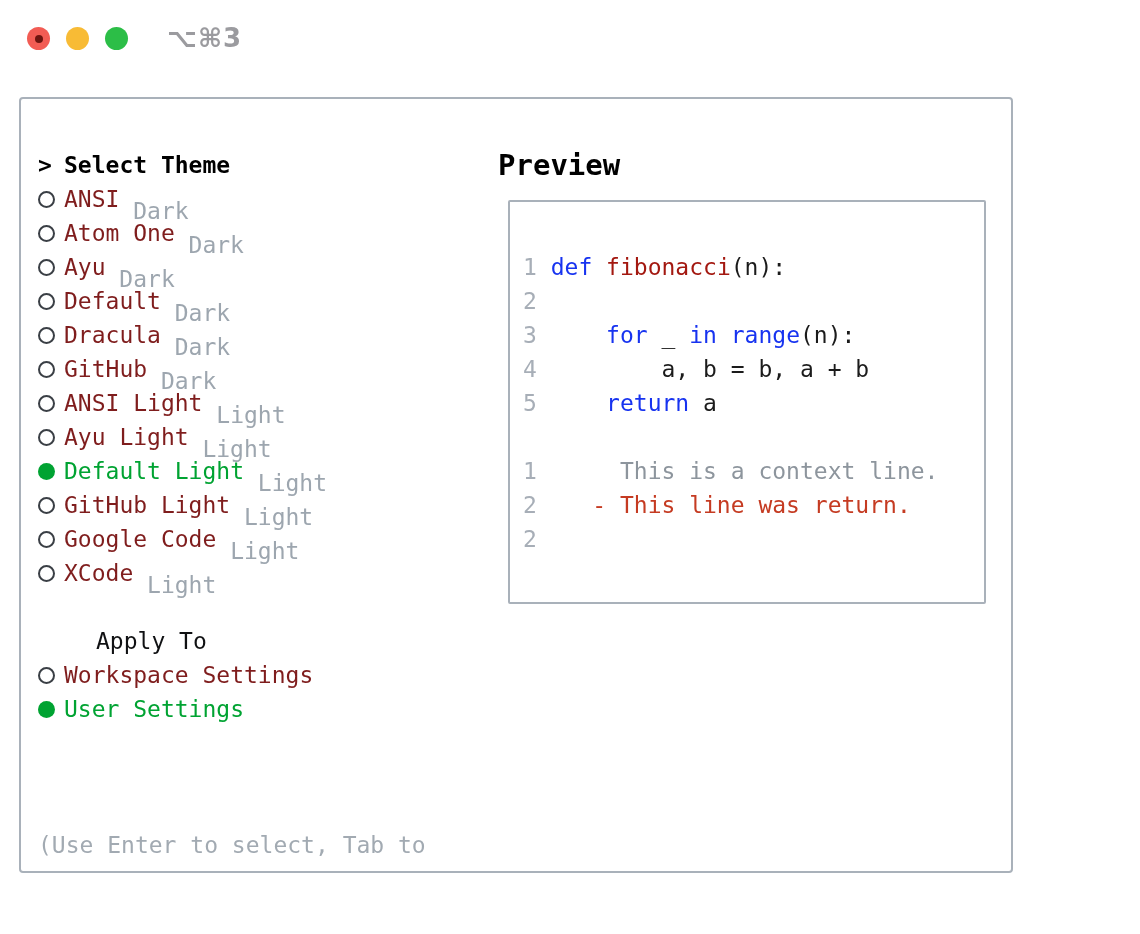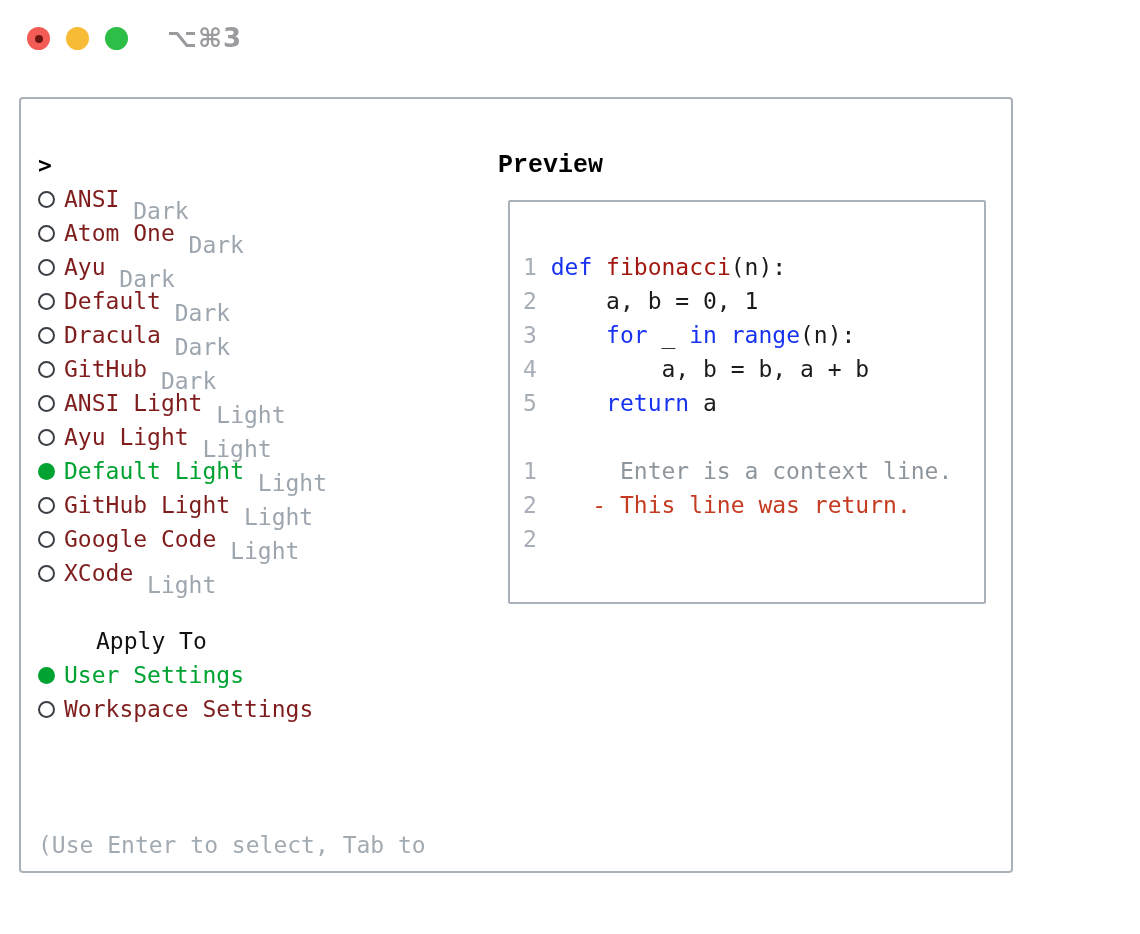--- a/index.html
+++ b/index.html
@@ -56,21 +56,21 @@
   .apply-label { color: #101113; margin-left: 32px; }
   .item-name { color: #7f1d1d; }
   .item-name.selected { color: #00a332; }
   .item-variant { color: #9da6af; margin-left: 0.6em; margin-top: 24px; }
   .spacer { height: 34px; }
   .hint { font-size: 23px; line-height: 34px; color: #a2aab2; white-space: pre; }
   
   .preview-title {
     position: absolute; left: 477px; top: 49px; height: 34px;
     display: flex; align-items: center;
-    font-size: 25px; font-weight: 700; color: #000000; font-family: Liberation Mono, monospace;
+    font-size: 29px; font-weight: 700; color: #000000;
   }
   .preview-box {
     position: absolute; left: 487px; top: 101px;
     width: 478px; height: 404px;
     border: 2px solid #a9b1ba; border-radius: 2px;
     box-sizing: border-box; background: #ffffff;
     padding: 48px 0 0 13px; overflow: hidden;
   }
   .code-line {
     height: 34px; display: flex; align-items: center;
@@ -90,20 +90,21 @@
     <span class="light yellow"></span>
     <span class="light green"></span>
     <span class="win-title">⌥⌘3</span>
   </div>
 
   <div class="panel">
 
     <div class="left-col">
       <div class="row">
         <span class="marker prompt-char">&gt;</span>
+        <span class="header-label">Select Theme</span>
       </div>
 
       <div id="theme-list">
           <div class="row"><span class="marker"><span class="ring"></span></span><span class="item-name">ANSI</span><span class="item-variant">Dark</span></div>
           <div class="row"><span class="marker"><span class="ring"></span></span><span class="item-name">Atom One</span><span class="item-variant">Dark</span></div>
           <div class="row"><span class="marker"><span class="ring"></span></span><span class="item-name">Ayu</span><span class="item-variant">Dark</span></div>
           <div class="row"><span class="marker"><span class="ring"></span></span><span class="item-name">Default</span><span class="item-variant">Dark</span></div>
           <div class="row"><span class="marker"><span class="ring"></span></span><span class="item-name">Dracula</span><span class="item-variant">Dark</span></div>
           <div class="row"><span class="marker"><span class="ring"></span></span><span class="item-name">GitHub</span><span class="item-variant">Dark</span></div>
           <div class="row"><span class="marker"><span class="ring"></span></span><span class="item-name">ANSI Light</span><span class="item-variant">Light</span></div>
@@ -115,42 +116,42 @@
         </div>
 
       <div class="spacer"></div>
 
       <div class="row">
         <span class="marker"></span>
         <span class="apply-label">Apply To</span>
       </div>
 
       <div id="apply-list">
+          <div class="row"><span class="marker"><span class="ring"></span></span><span class="item-name">Workspace Settings</span></div>
           <div class="row"><span class="marker"><span class="dot-sel"></span></span><span class="item-name selected">User Settings</span></div>
-          <div class="row"><span class="marker"><span class="ring"></span></span><span class="item-name">Workspace Settings</span></div>
         </div>
 
       <div class="spacer"></div>
 
       <div class="hint">
         <div>(Use Enter to select, Tab to</div>
         <div>change focus)</div>
       </div>
     </div>
 
     <div class="preview-title">Preview</div>
 
     <div class="preview-box">
       <div id="code-lines">
           <div class="code-line"><span class="gutter">1 </span><span style="color: rgb(23, 51, 240);">def</span><span style="color: rgb(27, 27, 27);"> </span><span style="color: rgb(163, 24, 16);">fibonacci</span><span style="color: rgb(27, 27, 27);">(n):</span></div>
-          <div class="code-line"><span class="gutter">2 </span><span style="color: rgb(27, 27, 27);">    a, b = 0, 1</span></div>
+          <div class="code-line"><span class="gutter">2 </span></div>
           <div class="code-line"><span class="gutter">3 </span><span style="color: rgb(27, 27, 27);">    </span><span style="color: rgb(23, 51, 240);">for</span><span style="color: rgb(27, 27, 27);"> _ </span><span style="color: rgb(23, 51, 240);">in</span><span style="color: rgb(27, 27, 27);"> </span><span style="color: rgb(23, 51, 240);">range</span><span style="color: rgb(27, 27, 27);">(n):</span></div>
           <div class="code-line"><span class="gutter">4 </span><span style="color: rgb(27, 27, 27);">        a, b = b, a + b</span></div>
           <div class="code-line"><span class="gutter">5 </span><span style="color: rgb(27, 27, 27);">    </span><span style="color: rgb(23, 51, 240);">return</span><span style="color: rgb(27, 27, 27);"> a</span></div>
           <div class="code-line"><span class="gutter">  </span></div>
-          <div class="code-line"><span class="gutter">1 </span><span style="color: rgb(141, 149, 157);">     Enter is a context line.</span></div>
+          <div class="code-line"><span class="gutter">1 </span><span style="color: rgb(141, 149, 157);">     This is a context line.</span></div>
           <div class="code-line"><span class="gutter">2 </span><span style="color: rgb(197, 59, 34);">   - This line was return.</span></div>
           <div class="code-line"><span class="gutter">2 </span></div>
         </div>
     </div>
 
   </div>
 </div>
 
 </body></html>

